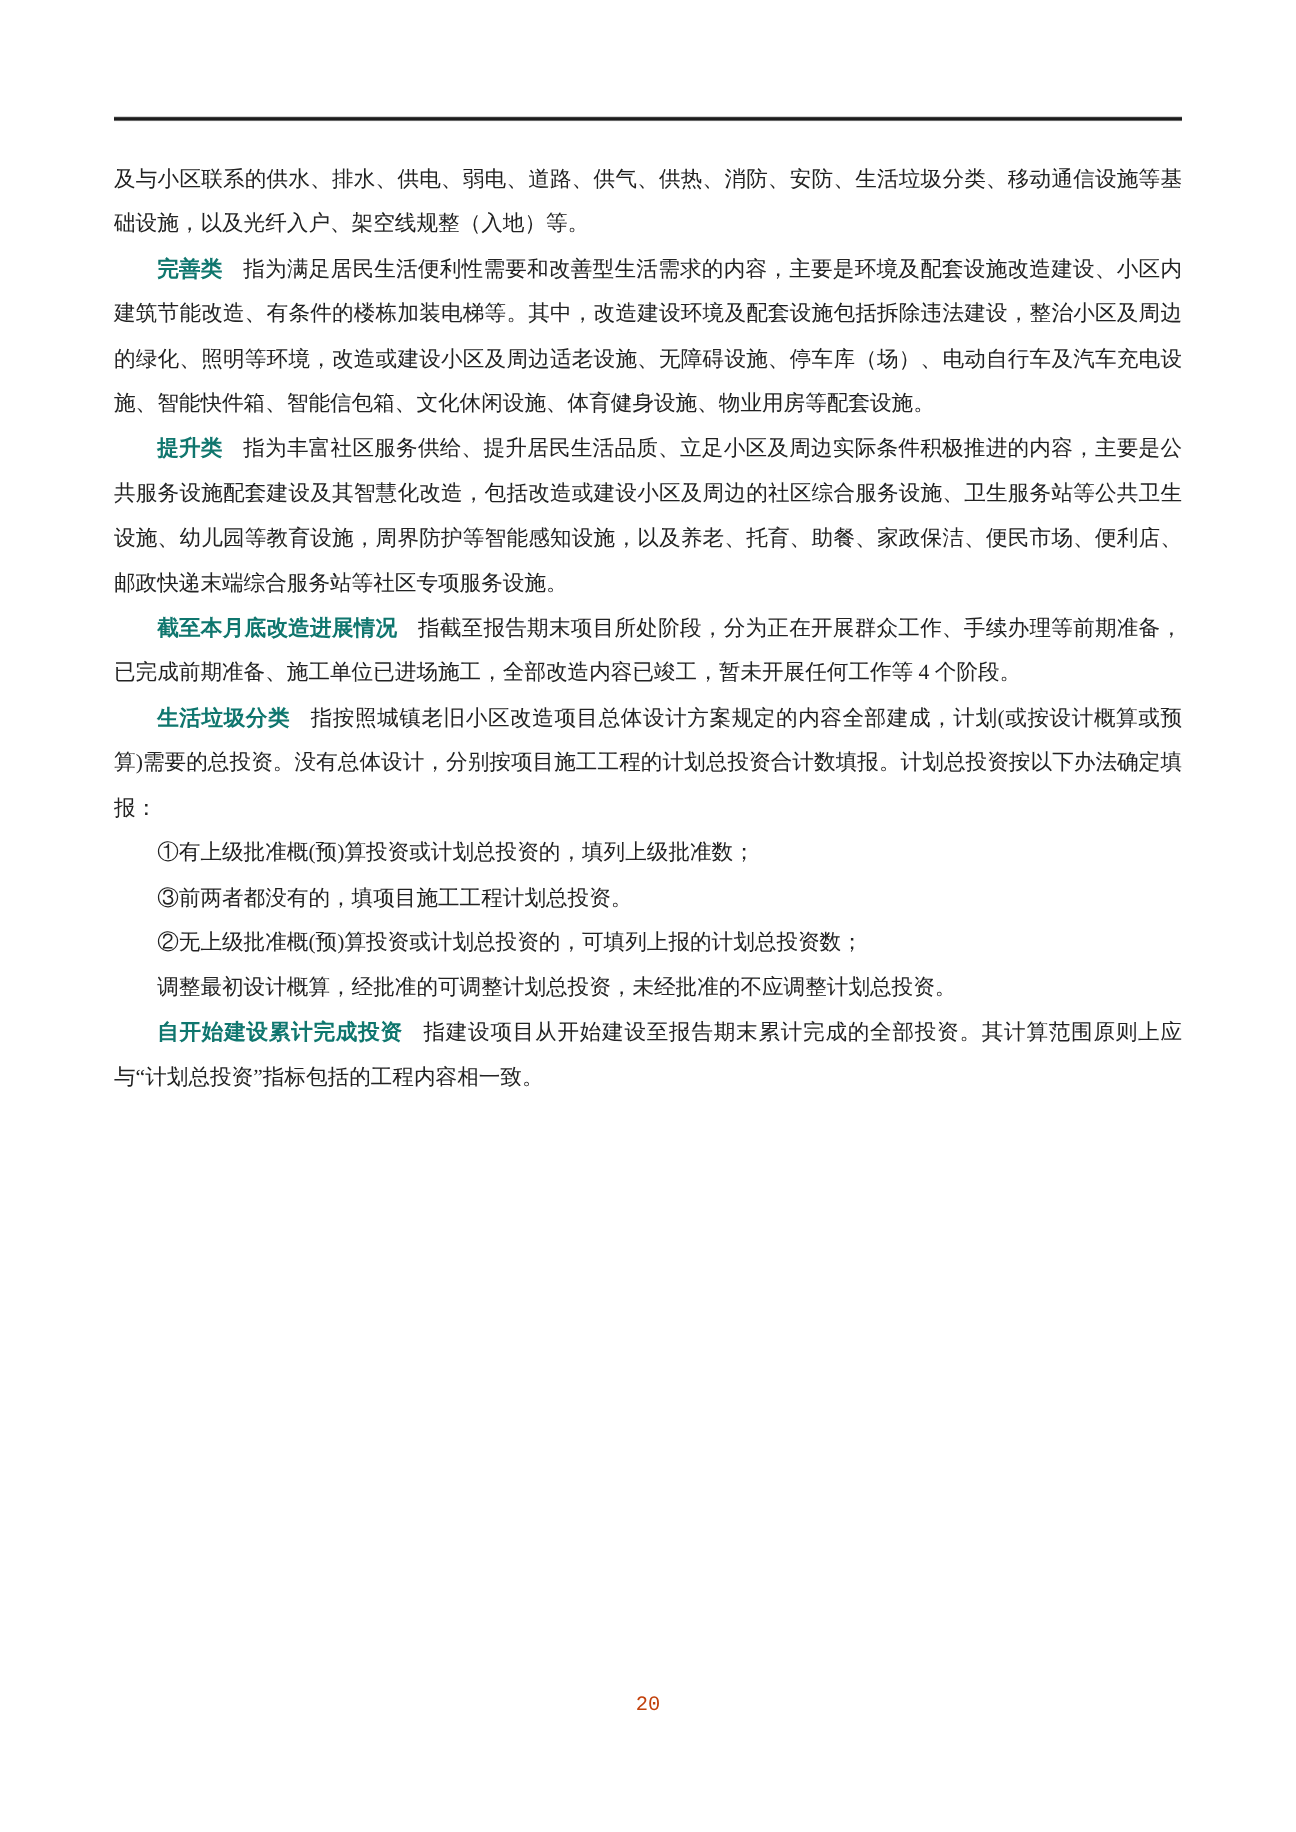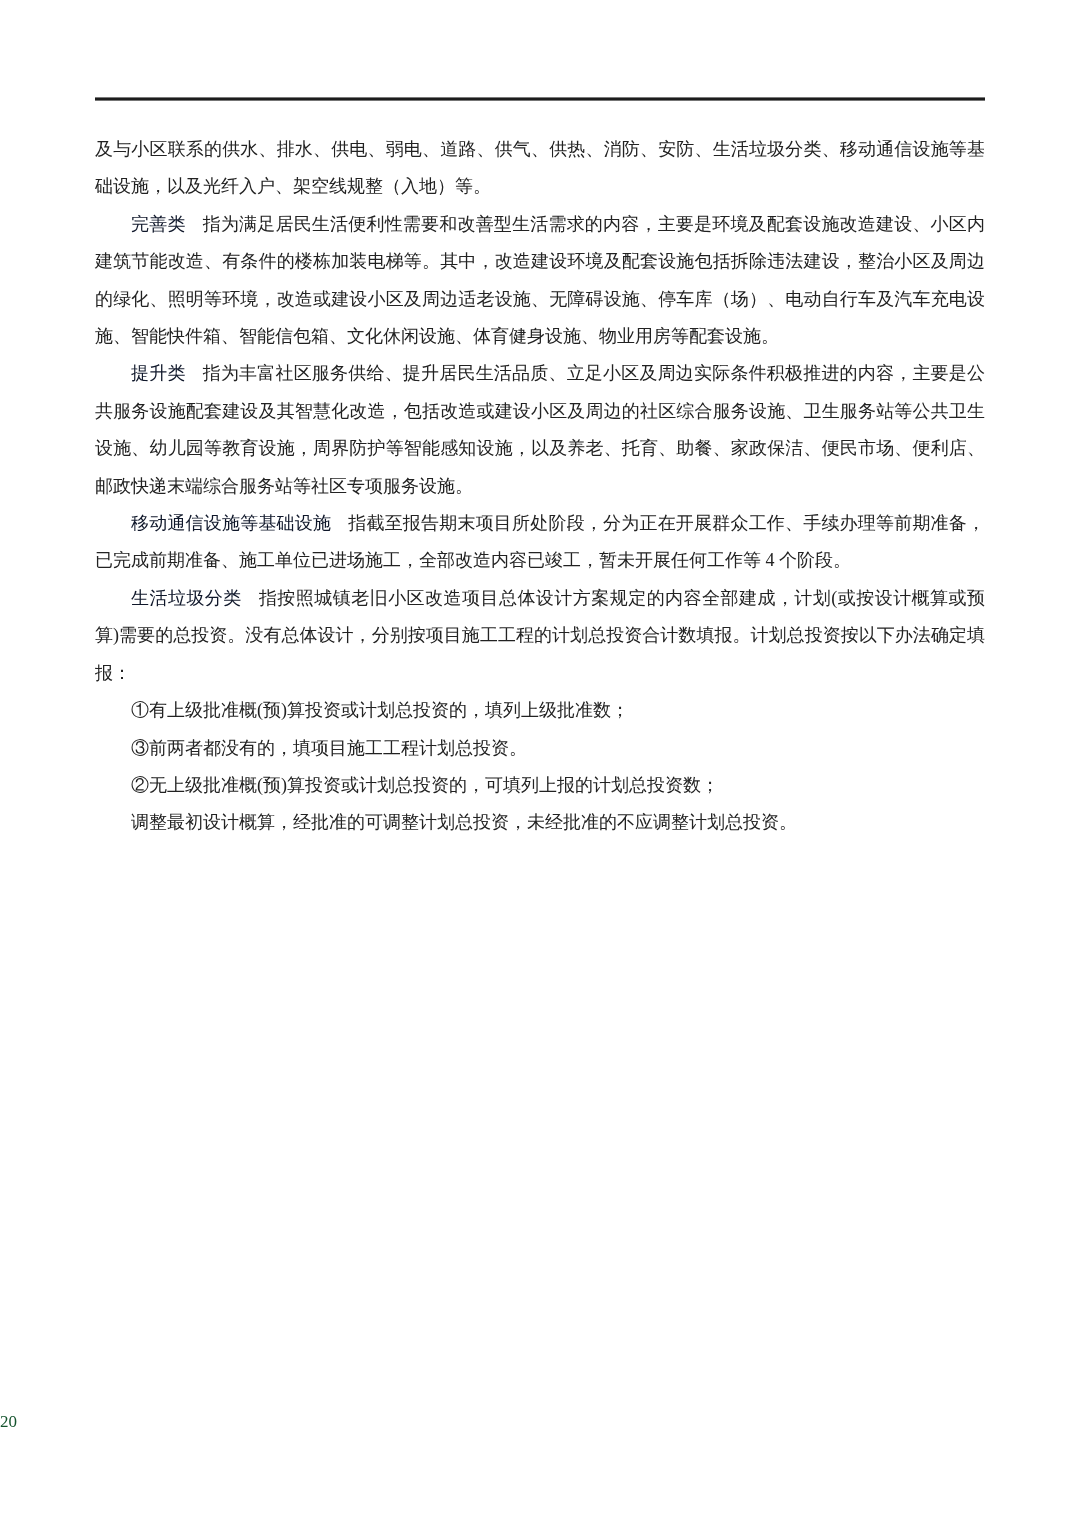--- a/index.html
+++ b/index.html
@@ -26,58 +26,60 @@
     top: 131px;
     width: 890px;
     font-size: 18px;
     line-height: 37.4px;
     color: #222222;
     text-align: justify;
     text-justify: inter-ideograph;
   }
   .body-text p { margin: 0; padding: 0; }
   p.indent { text-indent: 2em; }
-  .para-head { font-weight: 400; margin-right: 0.95em; color: #0f172a; }
+  .para-head { font-weight: 700; margin-right: 0.95em; color: #0f766e; }
   .page-number {
     position: absolute;
     left: 0;
     right: 0;
     top: 1412px;
-    font-family: Liberation Serif, serif;
+    text-align: center;
+    font-family: Liberation Mono, monospace;
     font-size: 17px;
-    color: #14532d;
+    color: #c2410c;
   }
 </style>
 </head>
 <body>
 
 <div class="doc-page">
 
   <div class="header-rule"></div>
 
   <div class="body-text">
 
     <p><span>及与小区联系的供水、排水、供电、弱电、道路、供气、供热、消防、安防、生活垃圾分类、移动通信设施等基础设施，以及光纤入户、架空线规整（入地）等。</span></p>
 
     <p class="indent"><span class="para-head">完善类</span><span>指为满足居民生活便利性需要和改善型生活需求的内容，主要是环境及配套设施改造建设、小区内建筑节能改造、有条件的楼栋加装电梯等。其中，改造建设环境及配套设施包括拆除违法建设，整治小区及周边的绿化、照明等环境，改造或建设小区及周边适老设施、无障碍设施、停车库（场）、电动自行车及汽车充电设施、智能快件箱、智能信包箱、文化休闲设施、体育健身设施、物业用房等配套设施。</span></p>
 
     <p class="indent"><span class="para-head">提升类</span><span>指为丰富社区服务供给、提升居民生活品质、立足小区及周边实际条件积极推进的内容，主要是公共服务设施配套建设及其智慧化改造，包括改造或建设小区及周边的社区综合服务设施、卫生服务站等公共卫生设施、幼儿园等教育设施，周界防护等智能感知设施，以及养老、托育、助餐、家政保洁、便民市场、便利店、邮政快递末端综合服务站等社区专项服务设施。</span></p>
 
-    <p class="indent"><span class="para-head">移动通信设施等基础设施</span><span>指截至报告期末项目所处阶段，分为正在开展群众工作、手续办理等前期准备，已完成前期准备、施工单位已进场施工，全部改造内容已竣工，暂未开展任何工作等 4 个阶段。</span></p>
+    <p class="indent"><span class="para-head">截至本月底改造进展情况</span><span>指截至报告期末项目所处阶段，分为正在开展群众工作、手续办理等前期准备，已完成前期准备、施工单位已进场施工，全部改造内容已竣工，暂未开展任何工作等 4 个阶段。</span></p>
 
 
 
     <p class="indent"><span class="para-head">生活垃圾分类</span><span>指按照城镇老旧小区改造项目总体设计方案规定的内容全部建成，计划(或按设计概算或预算)需要的总投资。没有总体设计，分别按项目施工工程的计划总投资合计数填报。计划总投资按以下办法确定填报：</span></p>
 
     <p class="indent"><span>①有上级批准概(预)算投资或计划总投资的，填列上级批准数；</span></p>
 
     <p class="indent"><span>③前两者都没有的，填项目施工工程计划总投资。</span></p>
 
     <p class="indent"><span>②无上级批准概(预)算投资或计划总投资的，可填列上报的计划总投资数；</span></p>
 
     <p class="indent"><span>调整最初设计概算，经批准的可调整计划总投资，未经批准的不应调整计划总投资。</span></p>
 
+    <p class="indent"><span class="para-head">自开始建设累计完成投资</span><span>指建设项目从开始建设至报告期末累计完成的全部投资。其计算范围原则上应与“计划总投资”指标包括的工程内容相一致。</span></p>
 
   </div>
 
   <div class="page-number">20</div>
 
 </div>
 
 </body></html>

